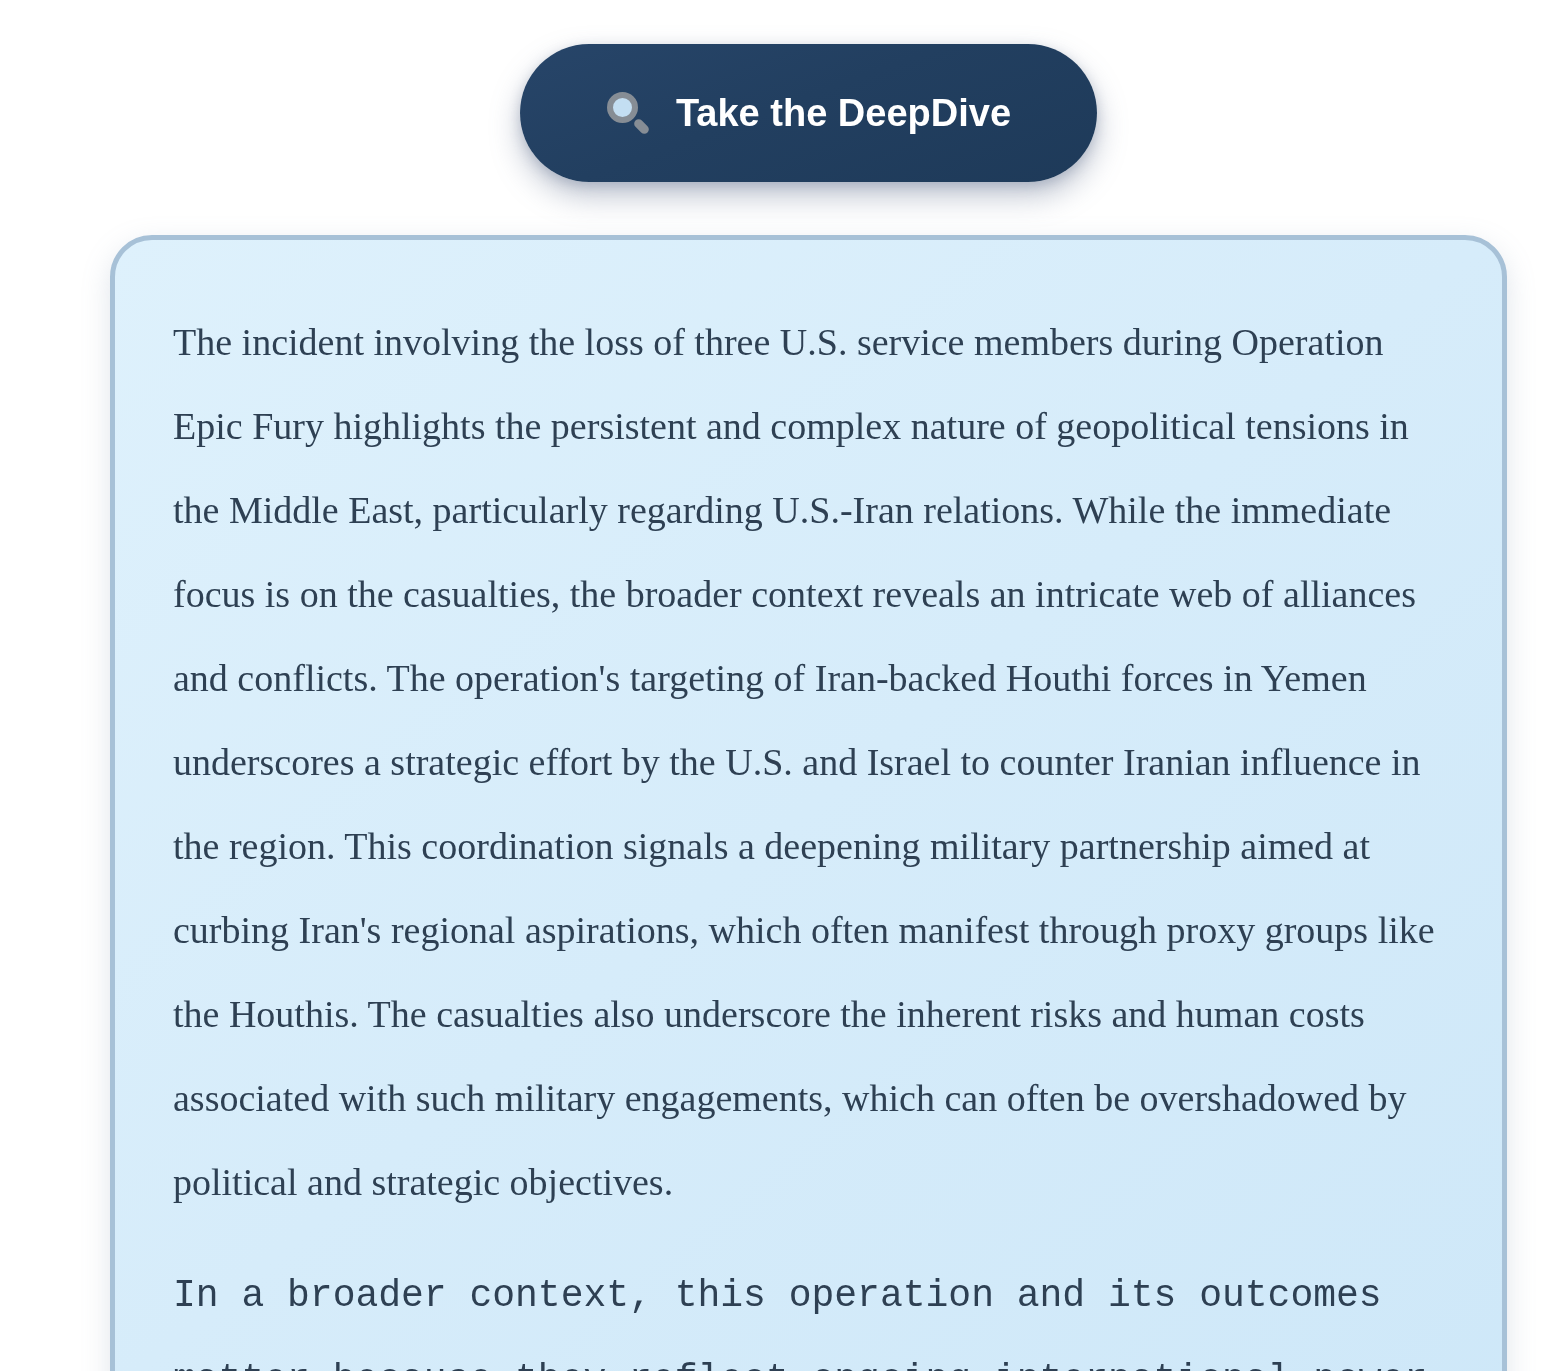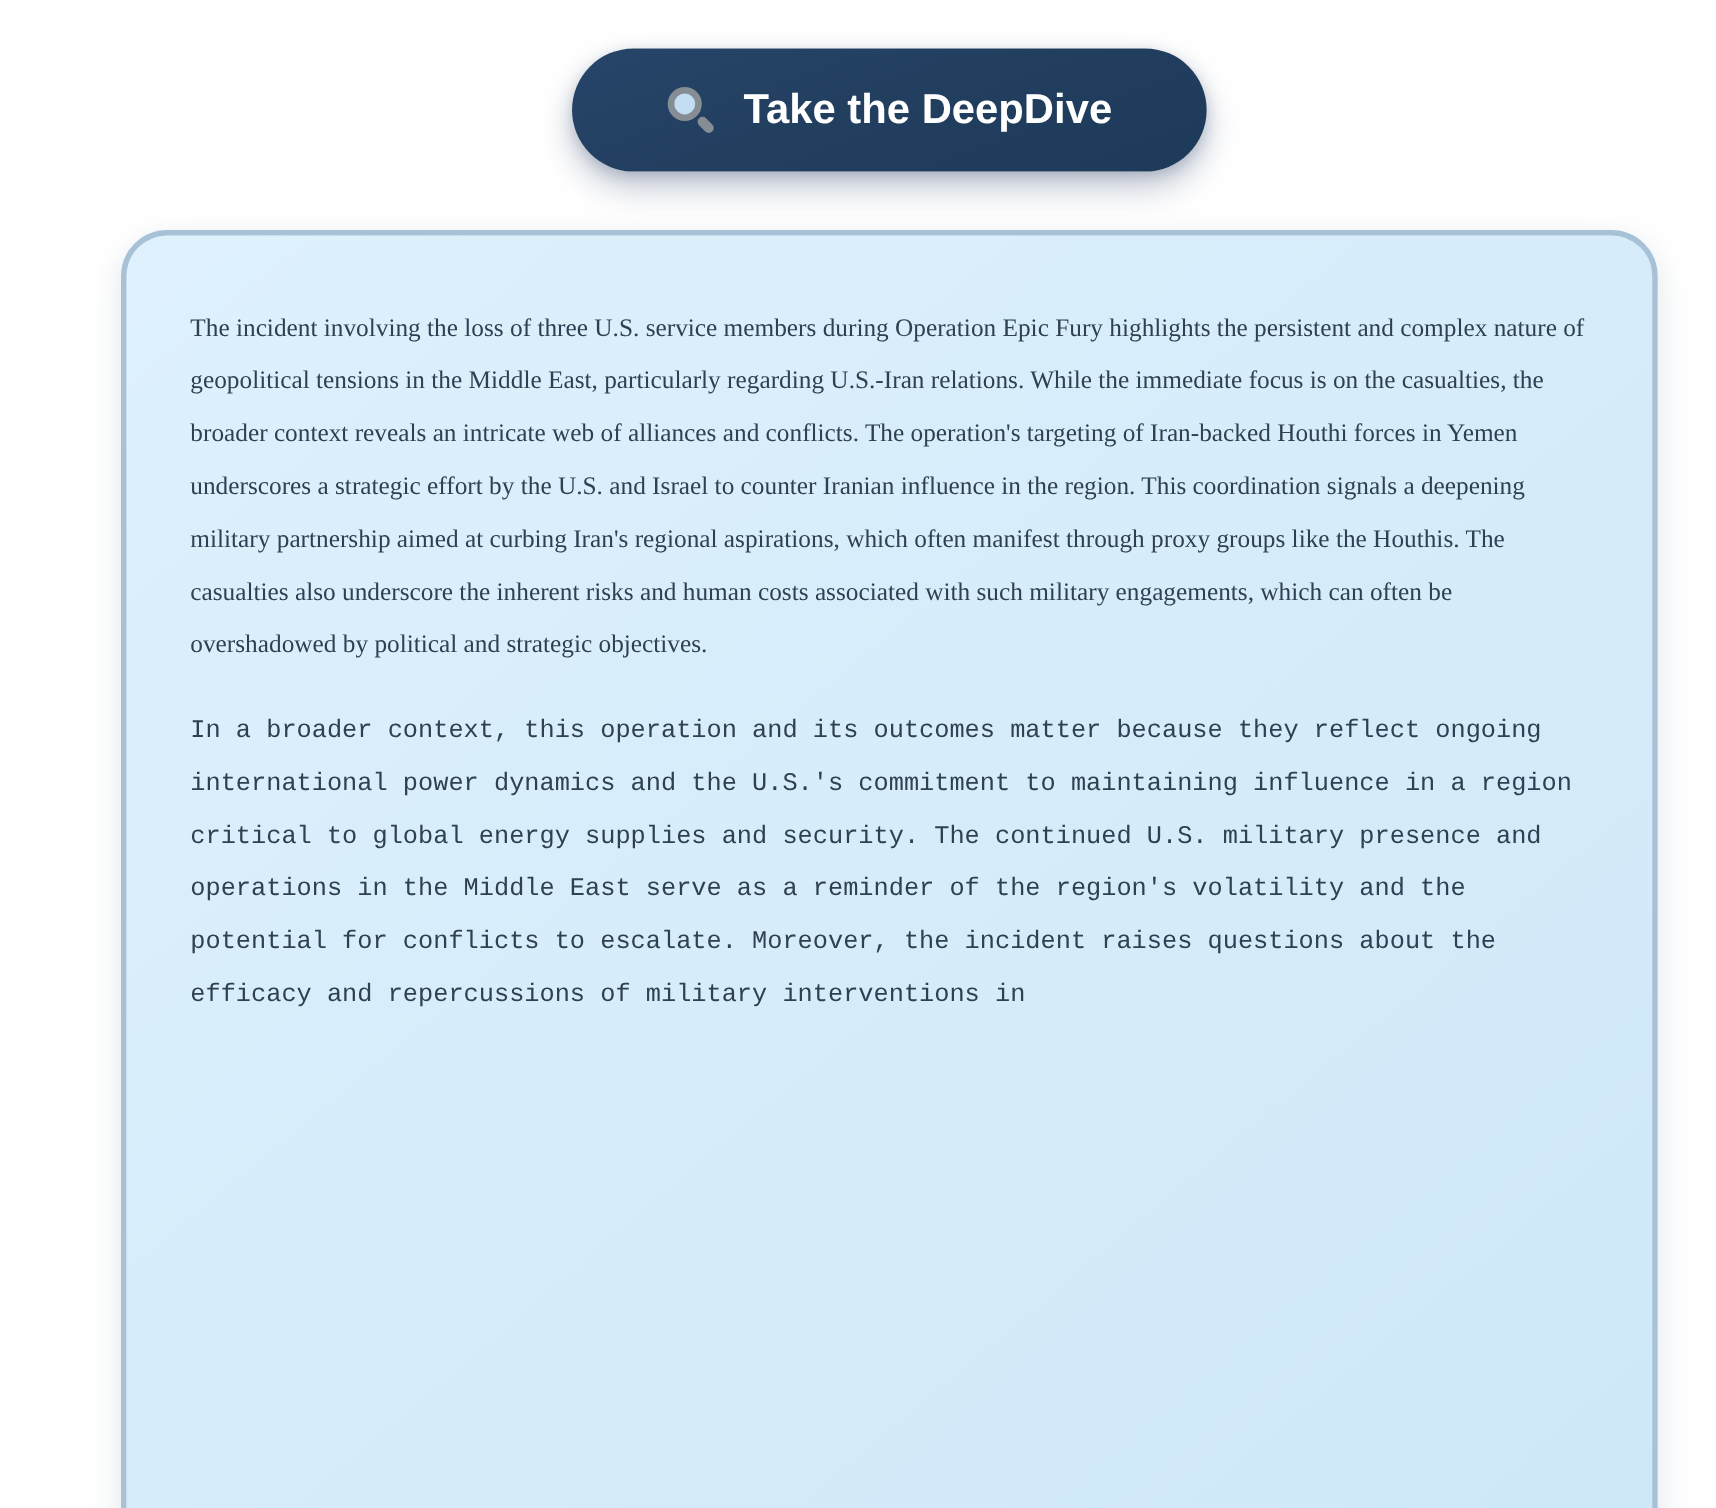--- a/index.html
+++ b/index.html
@@ -16,21 +16,21 @@
   }
   .button-row {
     display: flex;
     justify-content: center;
     padding-top: 44px;
   }
   .deepdive-btn {
     display: inline-flex;
     align-items: center;
     gap: 24px;
-    height: 112px;
+    height: 138px;
     padding: 0 86px;
     border: none;
     border-radius: 69px;
     background: linear-gradient(160deg, #274569 0%, #223f60 45%, #1e3a59 100%);
     color: #ffffff;
     font-family: "Liberation Sans", sans-serif;
     font-size: 38px;
     font-weight: bold;
     cursor: pointer;
     box-shadow: 0 14px 30px rgba(96, 110, 140, 0.40), 0 4px 12px rgba(96, 110, 140, 0.28);
@@ -66,22 +66,22 @@
     width: 1397px;
     height: 1400px; 
     border: 5px solid #a7c1d7;
     border-radius: 42px;
     background: linear-gradient(140deg, #def1fc 0%, #d6ecfa 45%, #cde7f8 100%);
     padding: 60px 56px 80px 58px;
     box-shadow: 0 10px 28px rgba(130, 150, 175, 0.25);
   }
   .analysis-card p {
     font-family: "Liberation Serif", "DejaVu Serif", serif;
-    font-size: 23px;
-    line-height: 48px;
+    font-size: 38px;
+    line-height: 84px;
     color: #2e4053;
   }
   .analysis-card p + p {
     margin-top: 30px;
     font-family: Liberation Mono, monospace;
   }
 </style>
 </head>
 <body>
 

